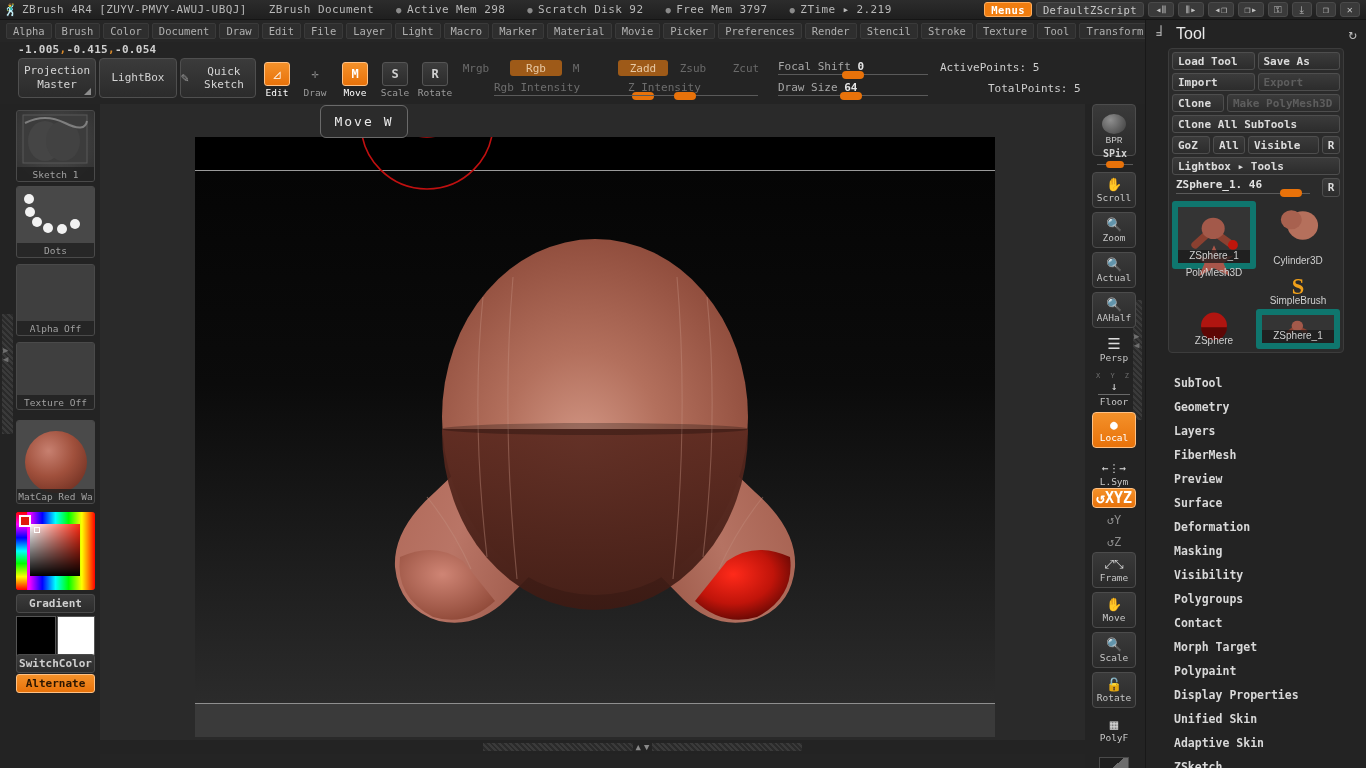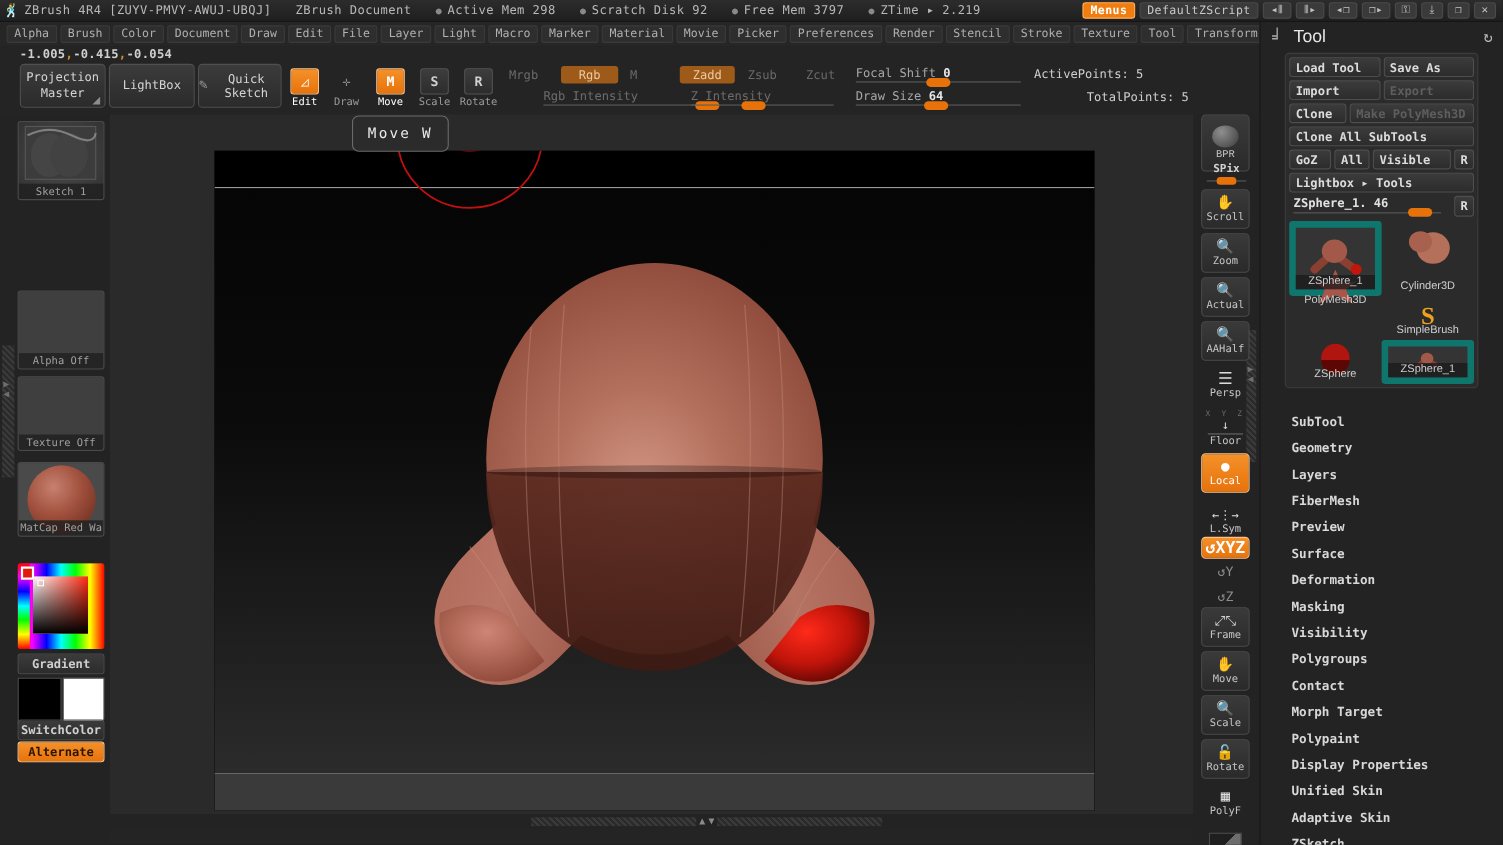--- a/index.html
+++ b/index.html
@@ -323,34 +323,47 @@
         <svg width="77" height="70" viewBox="0 0 77 70">
           <rect x="6" y="4" width="64" height="48" fill="#3c3c3c" stroke="#585858"></rect>
           <ellipse cx="28" cy="30" rx="17" ry="20" fill="#454545"></ellipse>
           <ellipse cx="46" cy="30" rx="17" ry="20" fill="#424242"></ellipse>
           <path d="M8,12 Q28,2 48,12 T70,10" stroke="#9a9a9a" fill="none" stroke-width="2" opacity=".7"></path>
         </svg>
         <div class="cap">Sketch 1</div>
       </div>
     </div>
 
+    <div class="slot" style="top:82px;height:72px;">
+      <div class="thumb" style="background:#484848;">
+        <svg width="77" height="70" viewBox="0 0 77 70">
+          <circle cx="12" cy="12" r="5" fill="#f2f2f2"></circle>
+          <circle cx="13" cy="25" r="5" fill="#f2f2f2"></circle>
+          <circle cx="20" cy="35" r="5" fill="#f2f2f2"></circle>
+          <circle cx="31" cy="41" r="5" fill="#f2f2f2"></circle>
+          <circle cx="45" cy="42" r="5" fill="#f2f2f2"></circle>
+          <circle cx="58" cy="37" r="5" fill="#f2f2f2"></circle>
+        </svg>
+        <div class="cap">Dots</div>
+      </div>
+    </div>
 
     <div class="slot" style="top:160px;height:72px;">
       <div class="thumb" style="background:#3f3f3f;">
         <div class="cap">Alpha Off</div>
       </div>
     </div>
 
     <div class="slot" style="top:238px;height:68px;text-decoration:underline;">
       <div class="thumb" style="background:#3f3f3f;">
         <div class="cap">Texture Off</div>
       </div>
     </div>
 
-    <div class="slot" style="top:316px;height:68px;">
+    <div class="slot" style="top:316px;height:84px;">
       <div class="thumb" style="background:#4a4a4a;display:flex;align-items:center;justify-content:center;">
         <div style="width:62px;height:62px;border-radius:50%;background:radial-gradient(circle at 38% 32%,#c78070,#a0503c 45%,#5e2418 100%);"></div>
         <div class="cap">MatCap Red Wa</div>
       </div>
     </div>
 
     <div class="slot" style="top:408px;height:78px;border:none;">
       <div style="position:absolute;inset:0;background:
           linear-gradient(to right,#ff0000,#ff00ff,#0000ff,#00ffff,#00ff00,#ffff00,#ff0000);"></div>
       <div style="position:absolute;inset:0;background:linear-gradient(to bottom,#ff0000 0%,#ff00ff 16%,#0000ff 33%,#00ffff 50%,#00ff00 66%,#ffff00 83%,#ff0000 100%);

